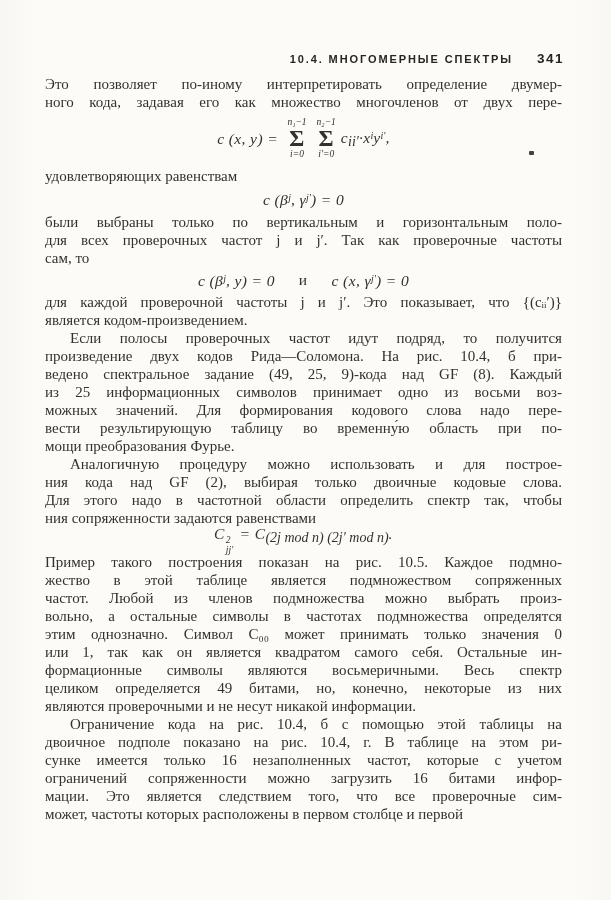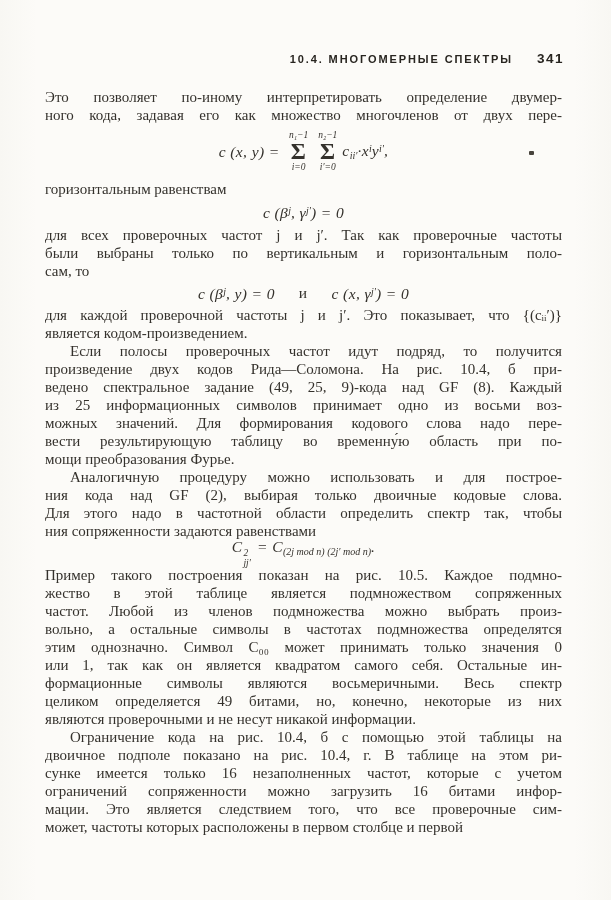--- a/index.html
+++ b/index.html
@@ -26,42 +26,42 @@
   }
   .rh-title{
     font-weight:700;font-size:11px;letter-spacing:1.9px;
     color:var(--ink-strong);
   }
   .rh-num{
     font-weight:700;font-size:13.5px;letter-spacing:1.5px;
     margin-left:24px;color:var(--ink-strong);
   }
   .body-col{
-    position:absolute;top:88px;left:45px;width:517px;
+    position:absolute;top:75px;left:45px;width:517px;
     font-size:15px;line-height:18px;
   }
   .tline{text-align:justify;text-align-last:justify;}
   .tline.tlast{text-align-last:left;}
   .tline.tindent{text-indent:25px;}
   .formula{
     display:flex;align-items:center;justify-content:center;
     font-style:italic;font-size:15.5px;letter-spacing:.4px;
   }
   .f1{height:56px;}
   .f2{height:28px;}
   .f3{height:26px;}
   .f4{height:26px;}
   .fit{white-space:pre;text-align:right;}
   .bigsum{
     display:inline-flex;flex-direction:column;align-items:center;
     margin:0 5px;line-height:1;
   }
   .lim{font-size:9.5px;font-style:italic;line-height:1.05;letter-spacing:0;}
   .sg{font-size:23px;line-height:.95;font-weight:600;font-style:normal;}
-  sub.ss{font-size:10px;font-style:italic;vertical-align:-3px;letter-spacing:0;}
+  sub.ss{font-size:14px;font-style:italic;vertical-align:-3px;letter-spacing:0;}
   sup.ss{font-size:10px;font-style:italic;vertical-align:4px;letter-spacing:0;}
   .rm{font-style:normal;}
   .gap{display:inline-block;width:24px;}
   .stk{
     display:inline-flex;flex-direction:column;align-items:flex-start;
     margin:0 2px 0 1px;vertical-align:-4px;
   }
   .stk span{font-size:9.5px;line-height:1.1;font-style:italic;letter-spacing:0;}
   .speck{
     position:absolute;left:529px;top:151px;width:5px;height:4px;
@@ -94,30 +94,30 @@
       </span>
       <span class="bigsum">
         <span class="lim">n₂−1</span>
         <span class="sg">Σ</span>
         <span class="lim">i′=0</span>
       </span>
       <span class="fit"><span>c</span><sub class="ss">ii′</sub><span>·x</span><sup class="ss">i</sup><span>y</span><sup class="ss">i′</sup><span>,</span></span>
     </div>
 
     <div class="para">
-        <div class="tline tlast">горизонтальным равенствам</div>
+        <div class="tline tlast">удовлетворяющих равенствам</div>
       </div>
 
     <div class="formula f2">
       <span class="fit"><span>c (β</span><sup class="ss">j</sup><span>, γ</span><sup class="ss">j′</sup><span>) = 0</span></span>
     </div>
 
     <div class="para">
+        <div class="tline">были выбраны только по вертикальным и горизонтальным поло-</div>
         <div class="tline">для всех проверочных частот j и j′. Так как проверочные частоты</div>
-        <div class="tline">были выбраны только по вертикальным и горизонтальным поло-</div>
         <div class="tline tlast">сам,  то</div>
       </div>
 
     <div class="formula f3">
       <span class="fit"><span>c (β</span><sup class="ss">j</sup><span>, y) = 0</span></span>
       <span class="gap"></span>
       <span class="rm">и</span>
       <span class="gap"></span>
       <span class="fit"><span>c (x, γ</span><sup class="ss">j′</sup><span>) = 0</span></span>
     </div>

